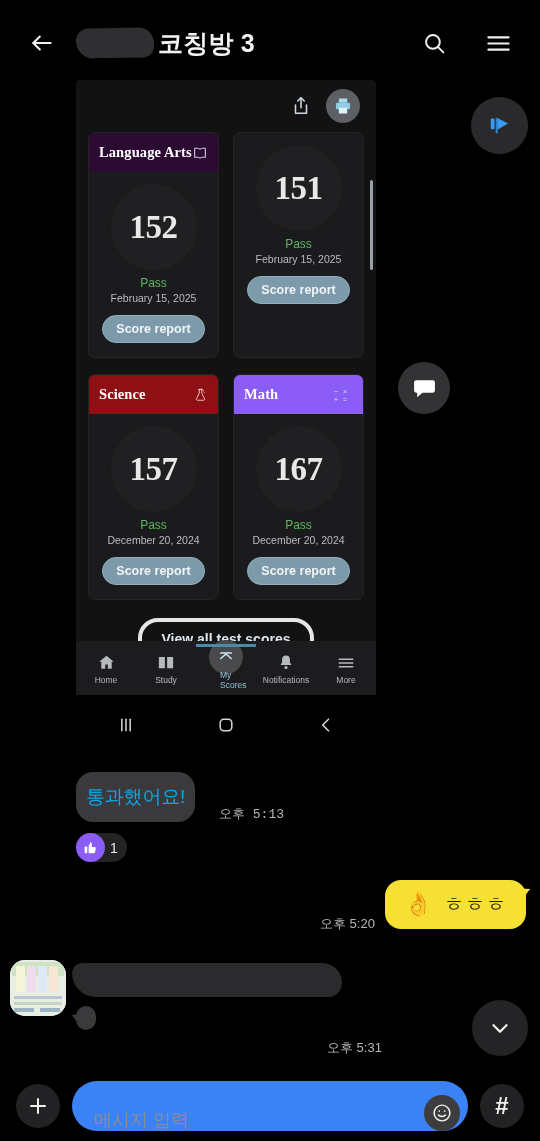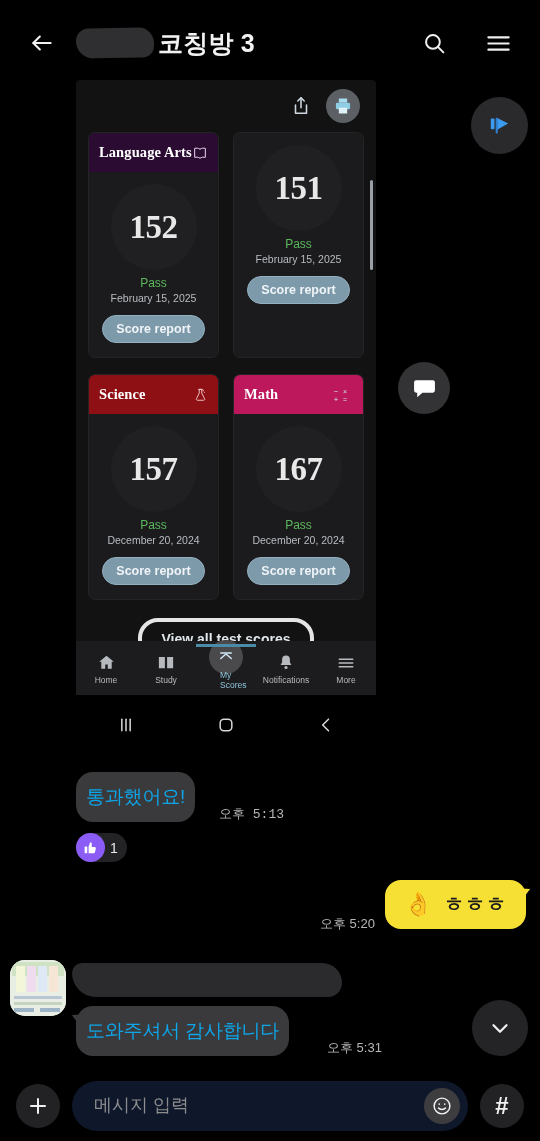--- a/index.html
+++ b/index.html
@@ -201,21 +201,21 @@
 
   .msg-out-bubble {
     position: absolute;
     right: 14px; top: 880px;
     background: #f7e034;
     border-radius: 16px;
     padding: 11px 19px;
     display: flex; align-items: center; gap: 11px;
   }
   .out-emoji { font-size: 23px; line-height: 1; }
-  .out-text { font-size: 20px; color: #1a1a1a; font-weight: bold; letter-spacing: 1px; }
+  .out-text { font-size: 20px; color: #1a1a1a; font-weight: normal; letter-spacing: 1px; }
   .bubble-tail-right {
     position: absolute; right: -5px; top: 7px;
     width: 0; height: 0;
     border-left: 13px solid #f7e034;
     border-bottom: 12px solid transparent;
     border-top: 3px solid transparent;
     transform: rotate(-10deg);
   }
   .t2 { left: 320px; top: 915px; }
 
@@ -252,23 +252,23 @@
     background: #000000;
   }
   .plus-btn {
     width: 44px; height: 44px; border-radius: 50%;
     background: #222224;
     display:flex; align-items:center; justify-content:center;
     flex: 0 0 auto;
   }
   .msg-field {
     flex: 1 1 auto; height: 50px;
-    background: #0f172a;
+    background: #3b82f6;
     border-radius: 25px;
-    display: flex; align-items: center;
+    display: flex; align-items: flex-end;
     padding: 0 8px 0 22px;
   }
   .msg-input {
     flex: 1 1 auto; background: transparent; border: none; outline: none;
     font-family: "Liberation Sans", sans-serif;
     font-size: 18px; color: #f0f0f0;
   }
   .msg-input::placeholder { color: #8d8d90; }
   .emoji-btn {
     width: 36px; height: 36px; border-radius: 50%;
@@ -401,21 +401,21 @@
           <div class="score-circle">
             <span class="score-num">157</span>
           </div>
           <div class="pass-text">Pass</div>
           <div class="date-text">December 20, 2024</div>
           <div class="pill-btn">Score report</div>
         </div>
       </div>
 
       <div class="score-card">
-        <div class="card-head" style="background:#be185d">
+        <div class="card-head" style="background:#8b5cf6">
           <span class="card-head-title">Math</span>
           <span class="card-head-icon">
             <svg width="20" height="18" viewBox="0 0 26 22">
               <text x="1" y="10" font-size="10" fill="#cfe2f0" font-family="Liberation Sans, sans-serif">−</text>
               <text x="13" y="10" font-size="9" fill="#cfe2f0" font-family="Liberation Sans, sans-serif">×</text>
               <text x="1" y="20" font-size="10" fill="#cfe2f0" font-family="Liberation Sans, sans-serif">+</text>
               <text x="13" y="20" font-size="9" fill="#cfe2f0" font-family="Liberation Sans, sans-serif">=</text>
             </svg>
           </span>
         </div>
@@ -542,21 +542,20 @@
       <rect x="4" y="36" width="48" height="3" fill="#b9c7d4"></rect>
       <rect x="4" y="42" width="48" height="3" fill="#c6d3c0"></rect>
       <rect x="4" y="48" width="20" height="4" fill="#9eb4c6"></rect>
       <rect x="30" y="48" width="20" height="4" fill="#9eb4c6"></rect>
     </svg>
   </div>
   <div class="redact-bar2"></div>
 
   <div class="msg-in-bubble msg3">
     <span class="bubble-tail-left"></span>
-    <span>도와주셔서 감사합니다</span>
   </div>
   <div class="time-lbl t3">오후 5:31</div>
 
   <div class="input-bar">
     <div class="plus-btn">
       <svg width="24" height="24" viewBox="0 0 24 24" stroke="#f0f0f0" stroke-width="2" stroke-linecap="round">
         <line x1="12" y1="5" x2="12" y2="19"></line>
           <line x1="5" y1="12" x2="19" y2="12"></line>
       </svg>
     </div>

